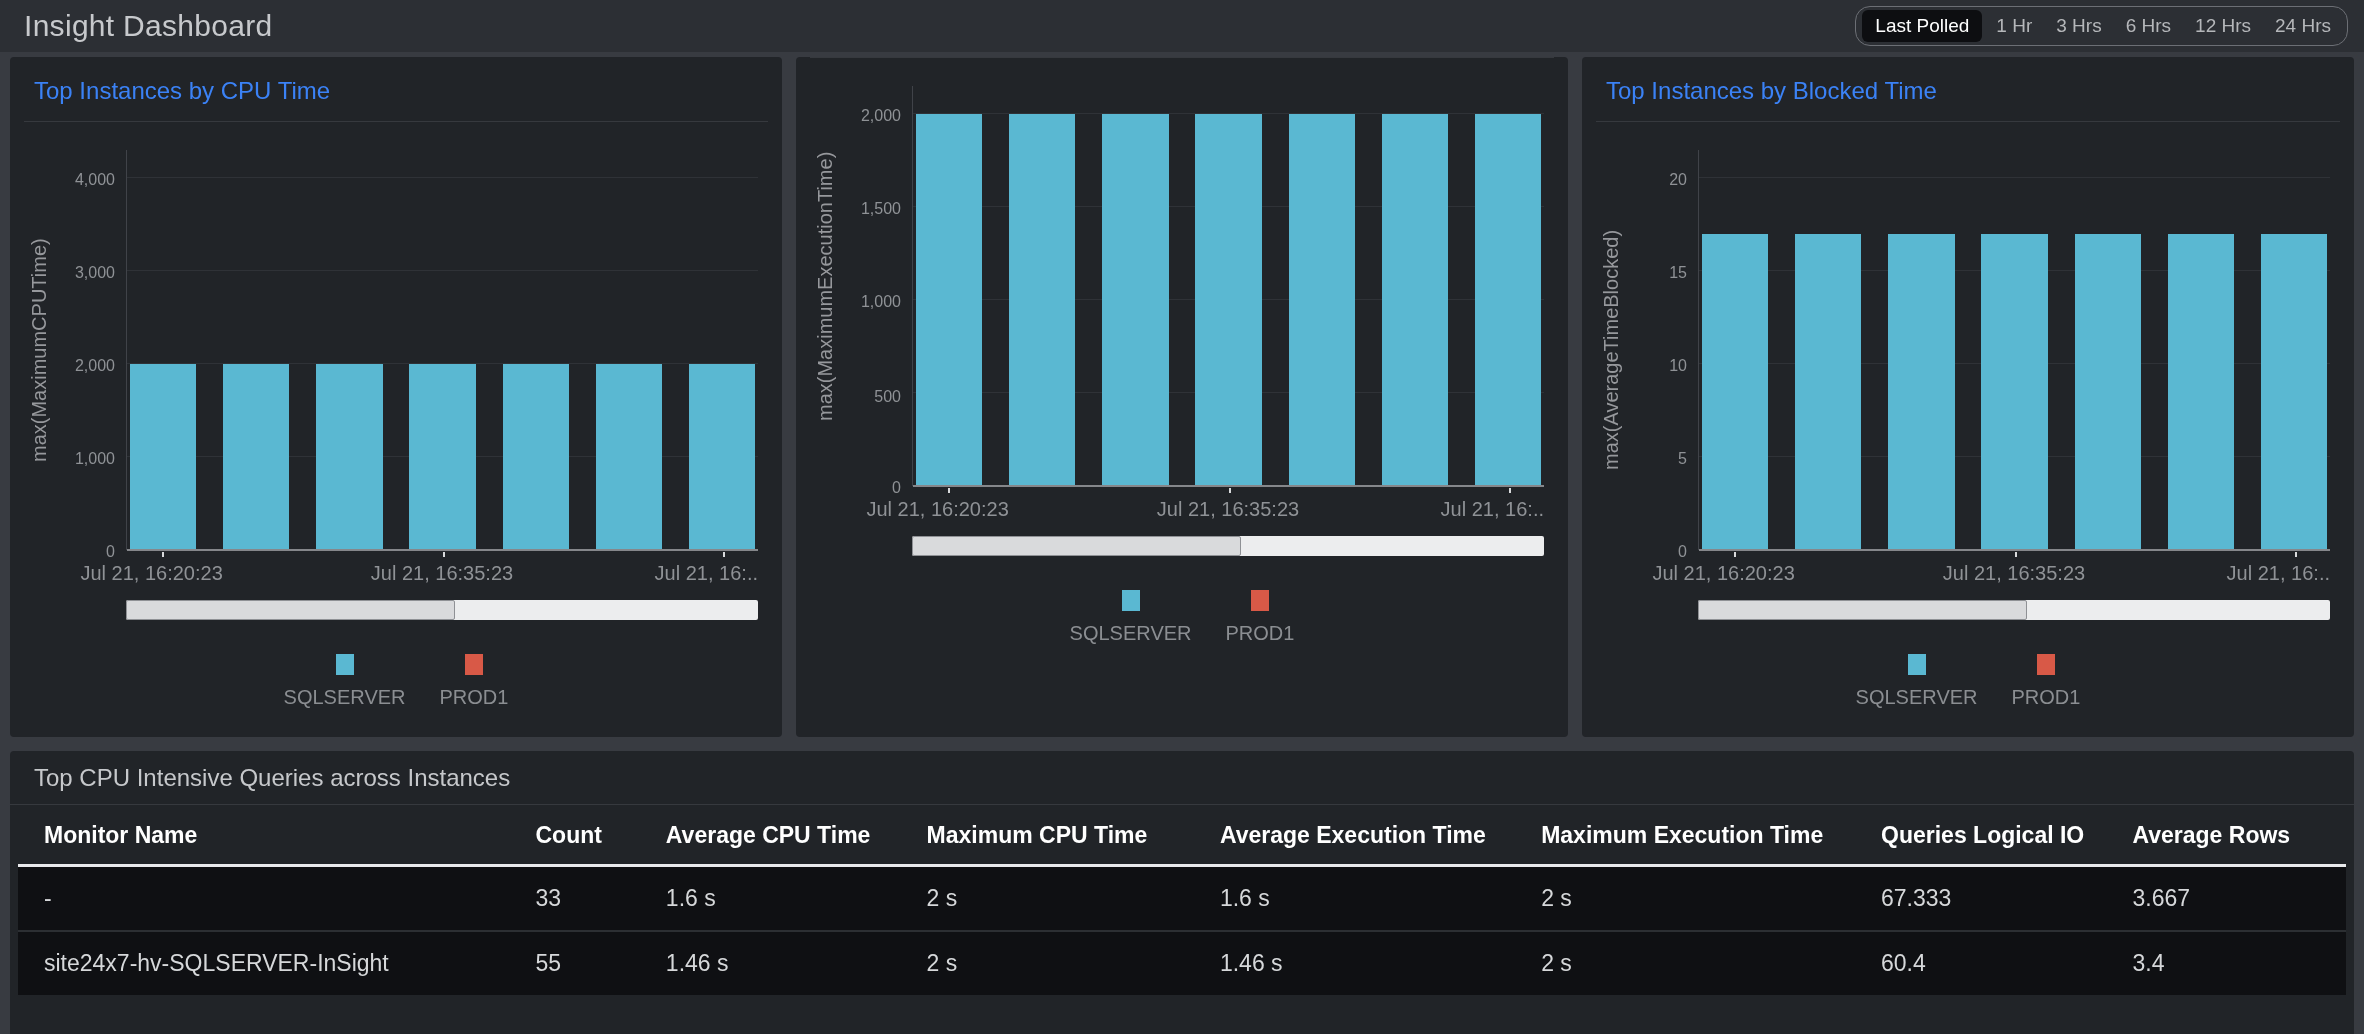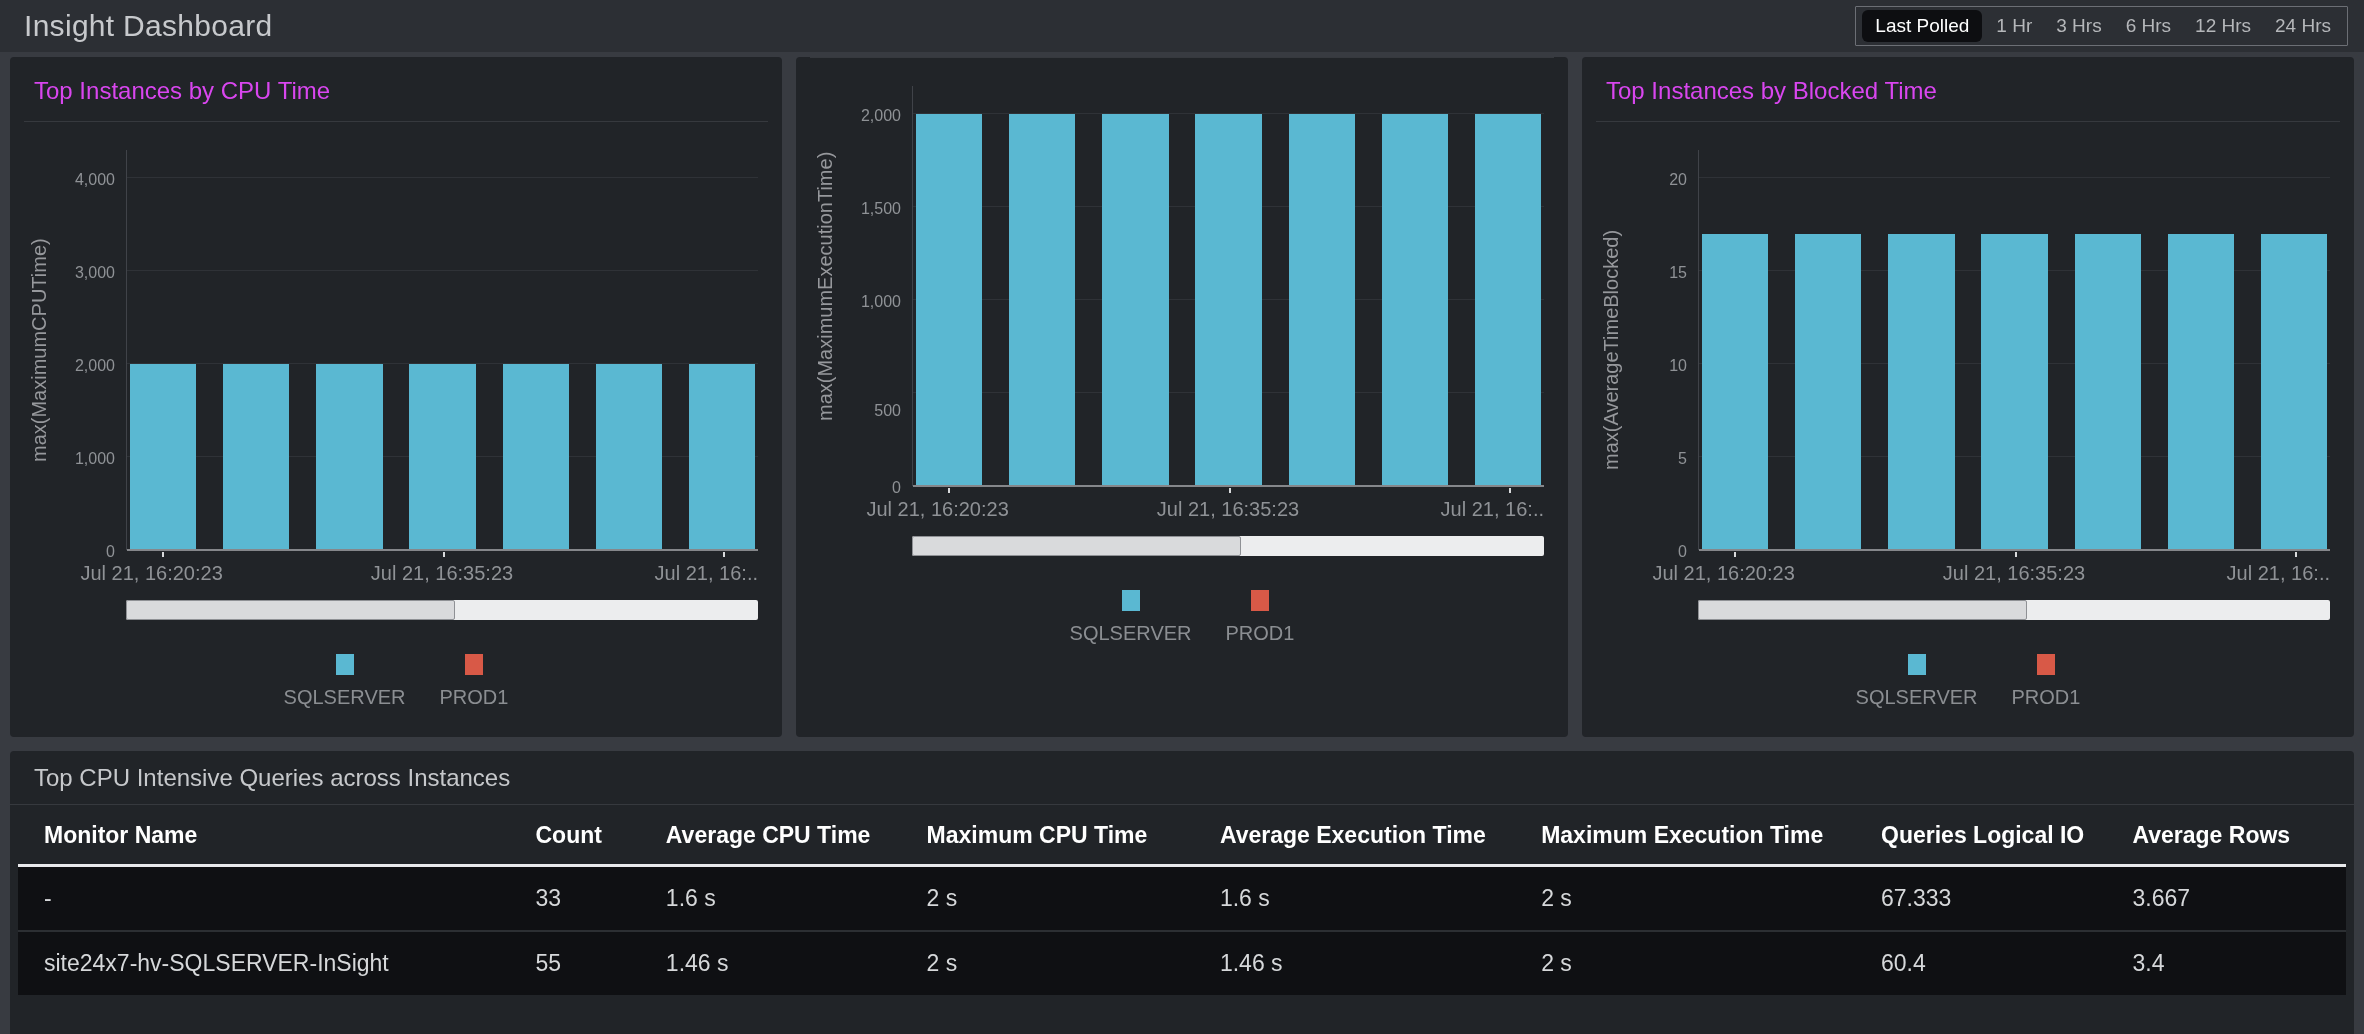--- a/index.html
+++ b/index.html
@@ -12,30 +12,30 @@
 
   
   .app-header {
     height:52px; background:#2c2f34;
     display:flex; align-items:center; justify-content:space-between;
     padding:0 16px 0 24px;
   }
   .app-title { font-size:30px; color:#c7c9cc; letter-spacing:.3px; }
   .time-range {
     display:flex; align-items:center; gap:4px;
-    border:1px solid #6c6f75; border-radius:1px; padding:3px 6px;
+    border:1px solid #6c6f75; border-radius:15px; padding:3px 6px;
   }
   .tr-btn { font-size:19px; color:#b5b7ba; padding:5px 10px; border-radius:6px; cursor:pointer; white-space:nowrap; }
   .tr-btn.active { background:#0d0e11; color:#ffffff; padding:5px 13px; }
 
   
   .charts-row { display:flex; gap:14px; padding:5px 10px 0 10px; }
   .panel { background:#212428; border-radius:4px; }
   .chart-panel { flex:1; height:680px; position:relative; }
-  .panel-title { font-size:24px; color:#d946ef; padding:20px 32px 16px 24px; }
+  .panel-title { font-size:24px; color:#3b82f6; padding:20px 32px 16px 24px; }
   .panel-divider { border-bottom:1px solid #36393e; margin:0 14px; }
 
   .chart-area { position:relative; height:588px; }
   .ylabel {
     position:absolute; left:14px; top:28px; height:400px; width:30px;
     writing-mode:vertical-rl; transform:rotate(180deg);
     display:flex; align-items:center; justify-content:center;
     color:#96989c; font-size:20px; white-space:nowrap;
   }
   .plot { position:absolute; left:116px; right:24px; top:28px; height:400px; border-left:1px solid #404349; }
@@ -153,21 +153,21 @@
     <div class="panel chart-panel">
      <div class="panel-divider"></div>
      <div class="chart-area">
        <div class="ylabel">max(MaximumExecutionTime)</div>
        <div class="plot">
          <div class="gridline" style="bottom:93px"></div>
           <div class="gridline" style="bottom:186px"></div>
           <div class="gridline" style="bottom:279px"></div>
           <div class="gridline" style="bottom:372px"></div>
           <span class="ytick" style="bottom:-11px">0</span>
-          <span class="ytick" style="bottom:66px">500</span>
+          <span class="ytick" style="bottom:80px">500</span>
           <span class="ytick" style="bottom:175px">1,000</span>
           <span class="ytick" style="bottom:268px">1,500</span>
           <span class="ytick" style="bottom:361px">2,000</span>
          <div class="bars">
             <div class="bar" style="height:372px"></div>
             <div class="bar" style="height:372px"></div>
             <div class="bar" style="height:372px"></div>
             <div class="bar" style="height:372px"></div>
             <div class="bar" style="height:372px"></div>
             <div class="bar" style="height:372px"></div>

